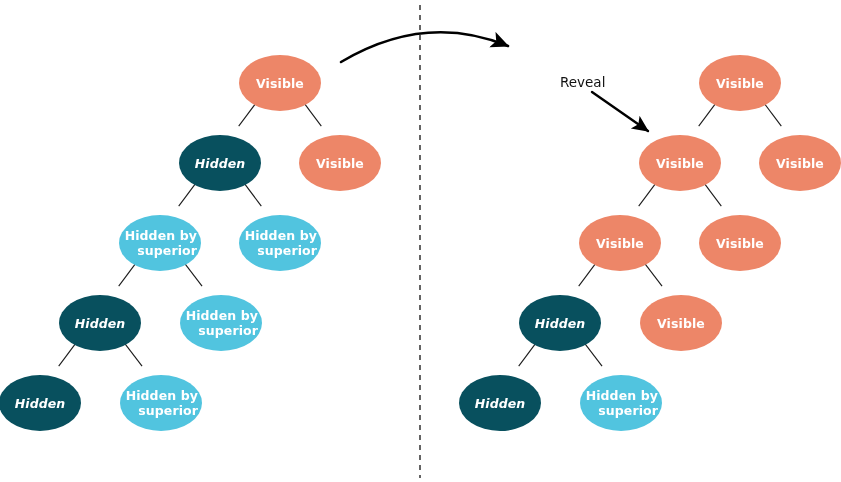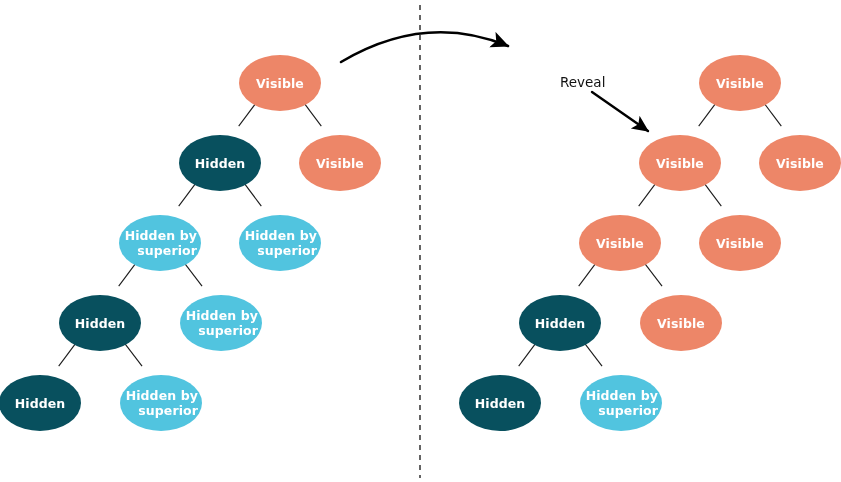--- a/index.html
+++ b/index.html
@@ -43,21 +43,21 @@
     color: #ffffff;
     font-weight: bold;
     font-size: 12.5px;
     line-height: 15px;
     letter-spacing: 0.1px;
     box-sizing: border-box;
     padding: 0 4px;
     -webkit-font-smoothing: antialiased;
   }
   .node.visible  { background: #ED8668; }
-  .node.hidden   { background: #08505E; }
+  .node.hidden   { background: #08505E; font-style: italic; }
   .node.hiddensup{ background: #51C4DF; text-align: right; }
   .node .lbl { display: block; width: 100%; }
   .reveal-label {
     position: absolute;
     font-size: 13.5px;
     font-weight: normal;
     color: #111111;
     white-space: nowrap;
   }
 </style>

